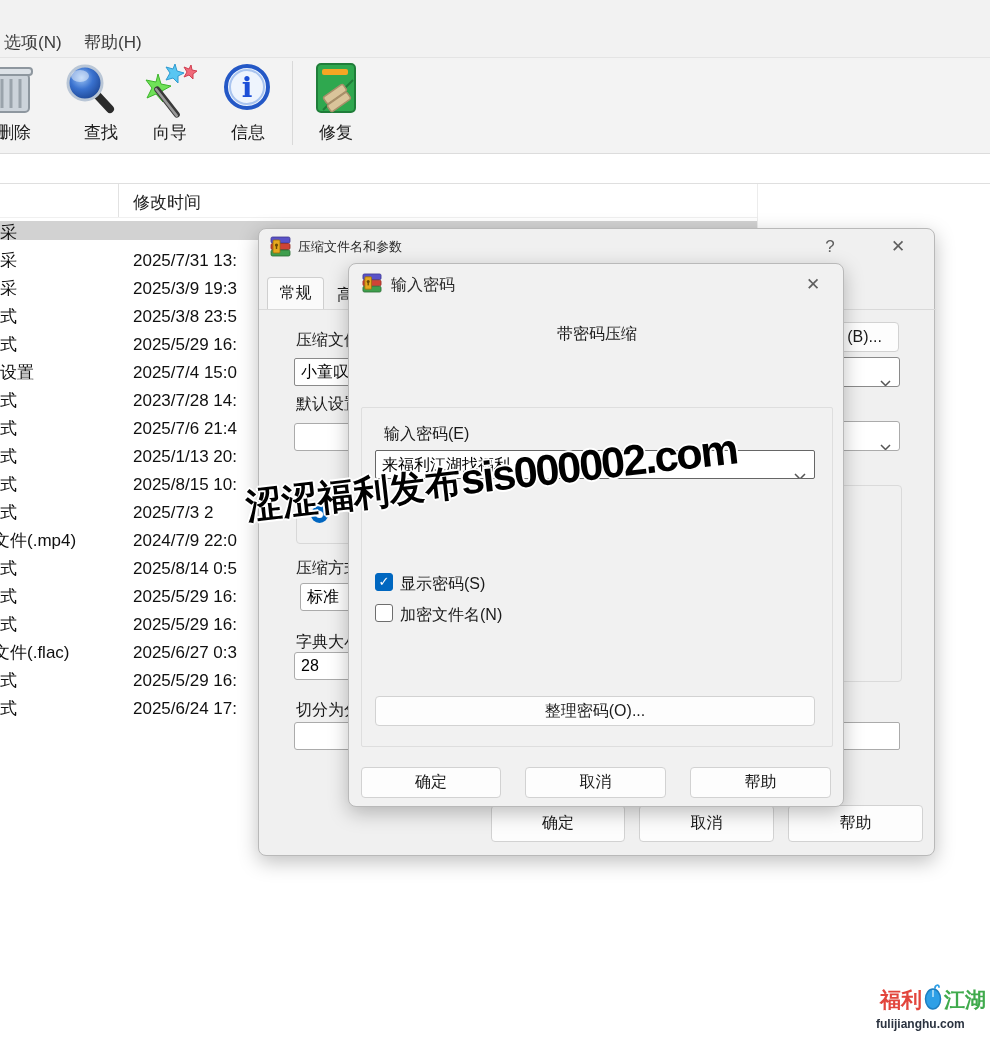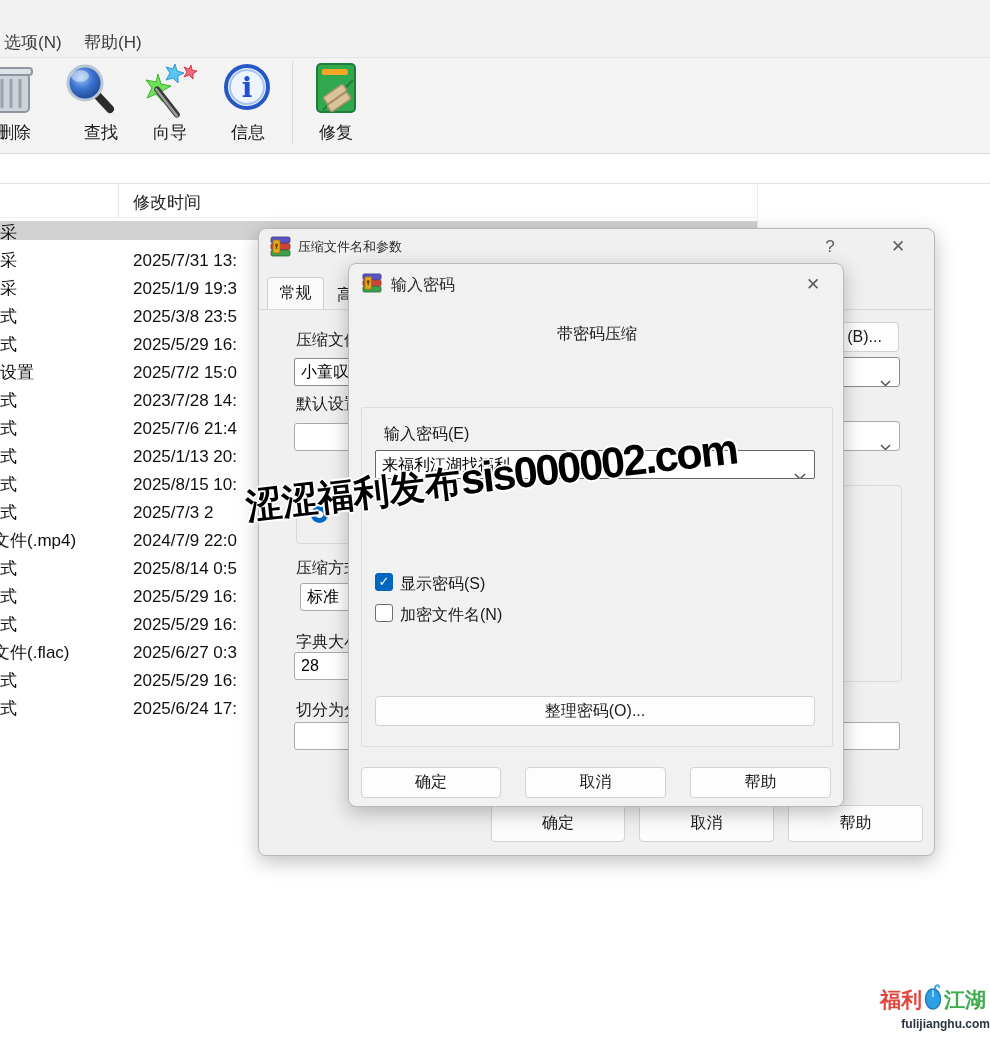--- a/index.html
+++ b/index.html
@@ -55,21 +55,21 @@
   .cb{position:absolute;width:18px;height:18px;box-sizing:border-box;border:1px solid #6e6e6e;border-radius:3px;
       background:#fff;text-align:center;line-height:16px;font-size:13px;color:#fff;}
   .cb.on{background:#0067c0;border-color:#0067c0;}
 
   
   .watermark{position:absolute;left:246px;top:478px;z-index:40;white-space:nowrap;line-height:52px;
              transform:rotate(-6.5deg);transform-origin:0 50%;font-weight:900;color:#000;font-size:36px;
              text-shadow:-2px 0 0 #fff,2px 0 0 #fff,0 -2px 0 #fff,0 2px 0 #fff,-1px -1px 0 #fff,1px 1px 0 #fff,-1px 1px 0 #fff,1px -1px 0 #fff;
              pointer-events:none;}
   .watermark .latin{font-size:43px;letter-spacing:-2px;}
-  .sitelogo{position:absolute;left:876px;top:983px;width:114px;text-align:right;z-index:40;}
+  .sitelogo{position:absolute;left:876px;top:983px;width:114px;text-align:left;z-index:40;}
   .sitelogo .l1{display:flex;align-items:center;justify-content:center;gap:1px;font-weight:bold;font-size:21px;}
   .sitelogo .cn-red{color:#e2453c;}
   .sitelogo .cn-green{color:#3faa4c;}
   .sitelogo .l2{font-weight:bold;font-size:12px;color:#2b3340;margin-top:1px;letter-spacing:0;}
 </style>
 </head>
 <body>
 
 <div id="screen">
 
@@ -151,33 +151,33 @@
       <div class="row sel">
         <span class="nm">采</span>
         <span class="dt"></span>
       </div>
       <div class="row">
         <span class="nm">采</span>
         <span class="dt">2025/7/31 13:</span>
       </div>
       <div class="row">
         <span class="nm">采</span>
-        <span class="dt">2025/1/9 19:3</span>
+        <span class="dt">2025/3/9 19:3</span>
       </div>
       <div class="row">
         <span class="nm">式</span>
         <span class="dt">2025/3/8 23:5</span>
       </div>
       <div class="row">
         <span class="nm">式</span>
         <span class="dt">2025/5/29 16:</span>
       </div>
       <div class="row">
         <span class="nm">设置</span>
-        <span class="dt">2025/7/2 15:0</span>
+        <span class="dt">2025/7/4 15:0</span>
       </div>
       <div class="row">
         <span class="nm">式</span>
         <span class="dt">2023/7/28 14:</span>
       </div>
       <div class="row">
         <span class="nm">式</span>
         <span class="dt">2025/7/6 21:4</span>
       </div>
       <div class="row">

